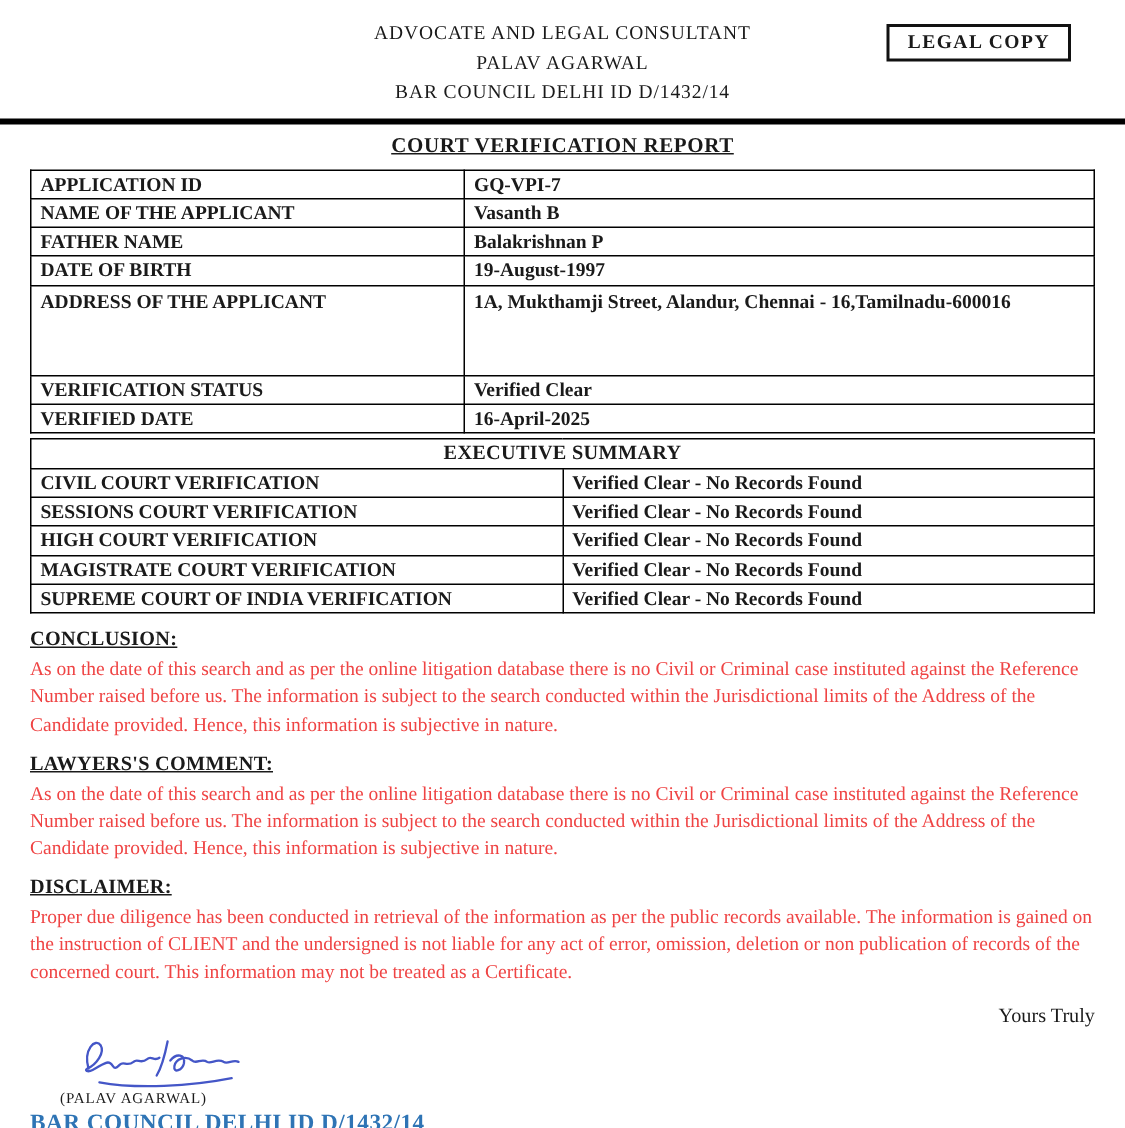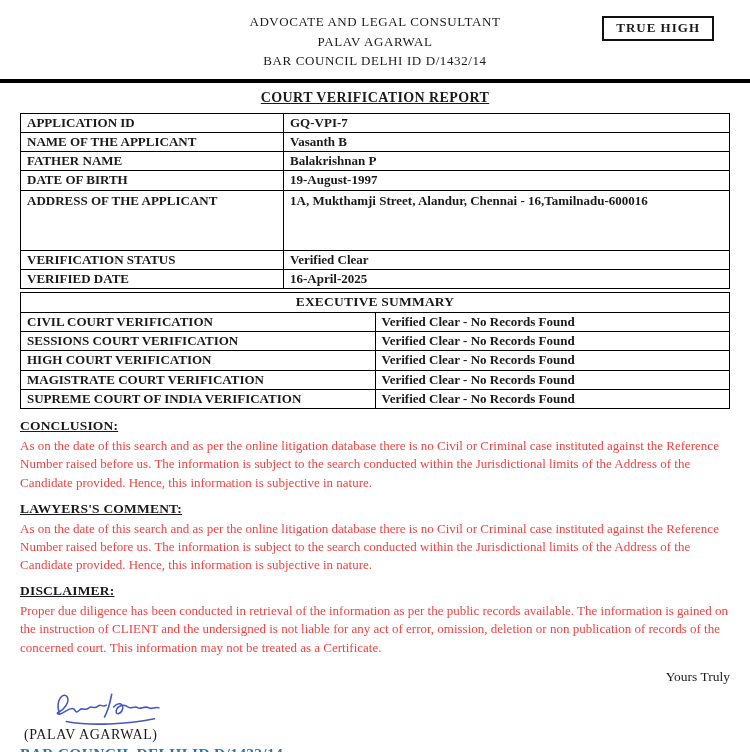--- a/index.html
+++ b/index.html
@@ -22,44 +22,44 @@
   }
   .thick-rule { border:none; border-top:4px solid #000; margin:8px -20px 0; }
 
   
   .report-title { text-align:center; margin-top:7px; font-size:14px; font-weight:bold; letter-spacing:0.4px; }
   .report-title span { text-decoration:underline; }
 
   
   table { width:100%; border-collapse:collapse; table-layout:fixed; }
   td { border:1.6px solid #000; padding:1px 6px; font-size:13px; font-weight:bold; line-height:1.25; }
-  .lbl { width:263px; }
+  .lbl { width:289px; }
   .fields-table { margin-top:7px; }
   tr.tall td { height:60px; vertical-align:top; padding-top:2px; }
   .summary-table { margin-top:3px;padding-left:36px; }
   .summary-header { text-align:center; font-size:13.5px; letter-spacing:0.2px; }
   .val-center { text-align:left; }
 
   
   .section { margin-top:9px; }
   .section-heading { font-size:13.5px; font-weight:bold; text-decoration:underline; letter-spacing:0.2px; }
   .section-body { font-size:13px; line-height:1.4; margin-top:3px; color:#ef4444; max-width:712px; }
 
   
   .yours { margin-top:12px; margin-left:55px; font-size:13.5px;text-align:right; }
   .signature { margin-left:24px; margin-top:2px; height:40px; }
-  .signatory { margin-left:4px; font-size:14px; letter-spacing:0.6px; }
+  .signatory { margin-left:20px; font-size:10px; letter-spacing:0.6px; }
   .bar-blue { color:#2e74b5; font-weight:bold; font-size:15.5px; letter-spacing:0.3px; margin-top:2px; }
 </style>
 </head>
 <body>
 
 <div class="page">
 
-  <div class="true-copy">TRUE HIGH</div>
+  <div class="true-copy">LEGAL COPY</div>
 
   <div class="header-center">
     <div class="line">ADVOCATE AND LEGAL CONSULTANT</div>
     <div class="line">PALAV AGARWAL</div>
     <div class="line">BAR COUNCIL DELHI ID D/1432/14</div>
   </div>
 
   <hr class="thick-rule">
 
   <div class="report-title">

